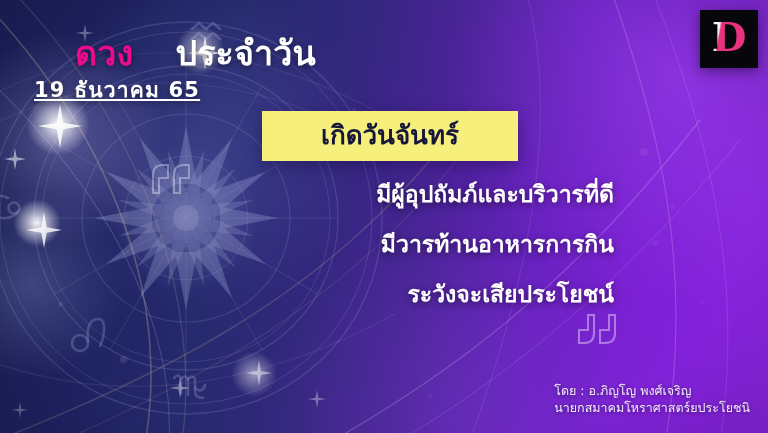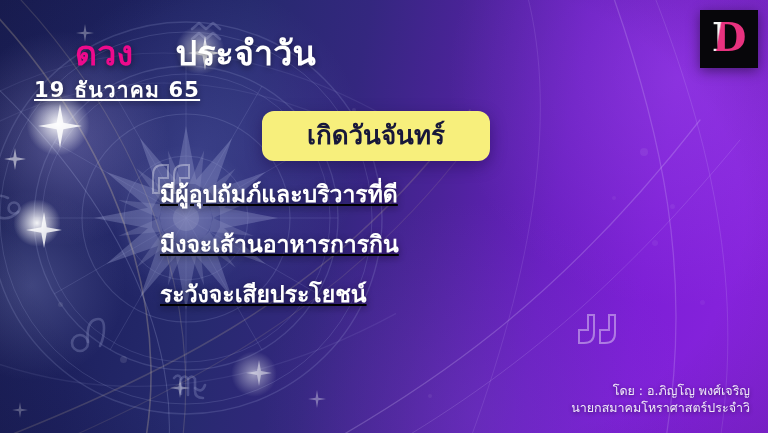--- a/index.html
+++ b/index.html
@@ -92,42 +92,41 @@
     letter-spacing:1.2px;
     white-space:nowrap;
     text-shadow:0 2px 6px rgba(0,0,0,.45);
     text-decoration:underline;
   }
 
   
   #badge{
     position:absolute;
     left:262px; top:111px;
-    width:228px; height:50px;
+    width:256px; height:50px;
     background:#F7EF7C;
-    border-radius:12px;
+    border-radius:0;
     display:flex; align-items:center; justify-content:center;
     box-shadow:0 5px 16px rgba(20,6,60,.40);
   }
   #badge-label{
     color:#17173A;
     font-size:26px;
     font-weight:bold;
     white-space:nowrap;
     line-height:1;
     padding-bottom:3px;
   }
 
   
   #lines{
     position:absolute;
-    left:160px; top:183px;
+    left:184px; top:183px;
     width:430px;
-    text-align:left;
-    text-decoration:underline;
+    text-align:right;
   }
   .fline{
     color:#ffffff;
     font-size:23px;
     font-weight:bold;
     line-height:1;
     margin-bottom:27px;
     white-space:nowrap;
     text-shadow:0 2px 7px rgba(0,0,0,.5);
   }
@@ -135,21 +134,21 @@
 
   
   .quote{ position:absolute; }
   #quote-open{ left:150px; top:162px; }
   #quote-close{ left:576px; top:312px; }
 
   
   #credit{
     position:absolute;
     right:18px; bottom:16px;
-    text-align:right;
+    text-align:left;
     line-height:1.42;
   }
   .cline{
     color:#F0E9FA;
     font-size:12.5px;
     white-space:nowrap;
     text-shadow:0 1px 4px rgba(0,0,0,.45);
   }
 
   
@@ -359,27 +358,27 @@
     </svg>
     <svg class="quote" id="quote-close" width="42" height="34" viewBox="0 0 42 34">
       <g fill="none" stroke="#ffffff" stroke-opacity=".40" stroke-width="2">
         <path d="M18,3 V21 Q18,31 8,31 H3 V18 H12 V3 Z"></path>
         <path d="M39,3 V21 Q39,31 29,31 H24 V18 H33 V3 Z"></path>
       </g>
     </svg>
 
     <div id="lines">
       <div class="fline">มีผู้อุปถัมภ์และบริวารที่ดี</div>
-      <div class="fline">มีงจะเส้านอาหารการกิน</div>
+      <div class="fline">มีวารท้านอาหารการกิน</div>
       <div class="fline">ระวังจะเสียประโยชน์</div>
     </div>
 
     <div id="credit">
       <div class="cline">โดย : อ.ภิญโญ พงศ์เจริญ</div>
-      <div class="cline">นายกสมาคมโหราศาสตร์ประจำวิ</div>
+      <div class="cline">นายกสมาคมโหราศาสตร์ยประโยชนิ</div>
     </div>
 
     <div id="logo">
       <span id="logo-letter">D</span>
     </div>
 
   </div>
 </div>
 
 </body></html>

